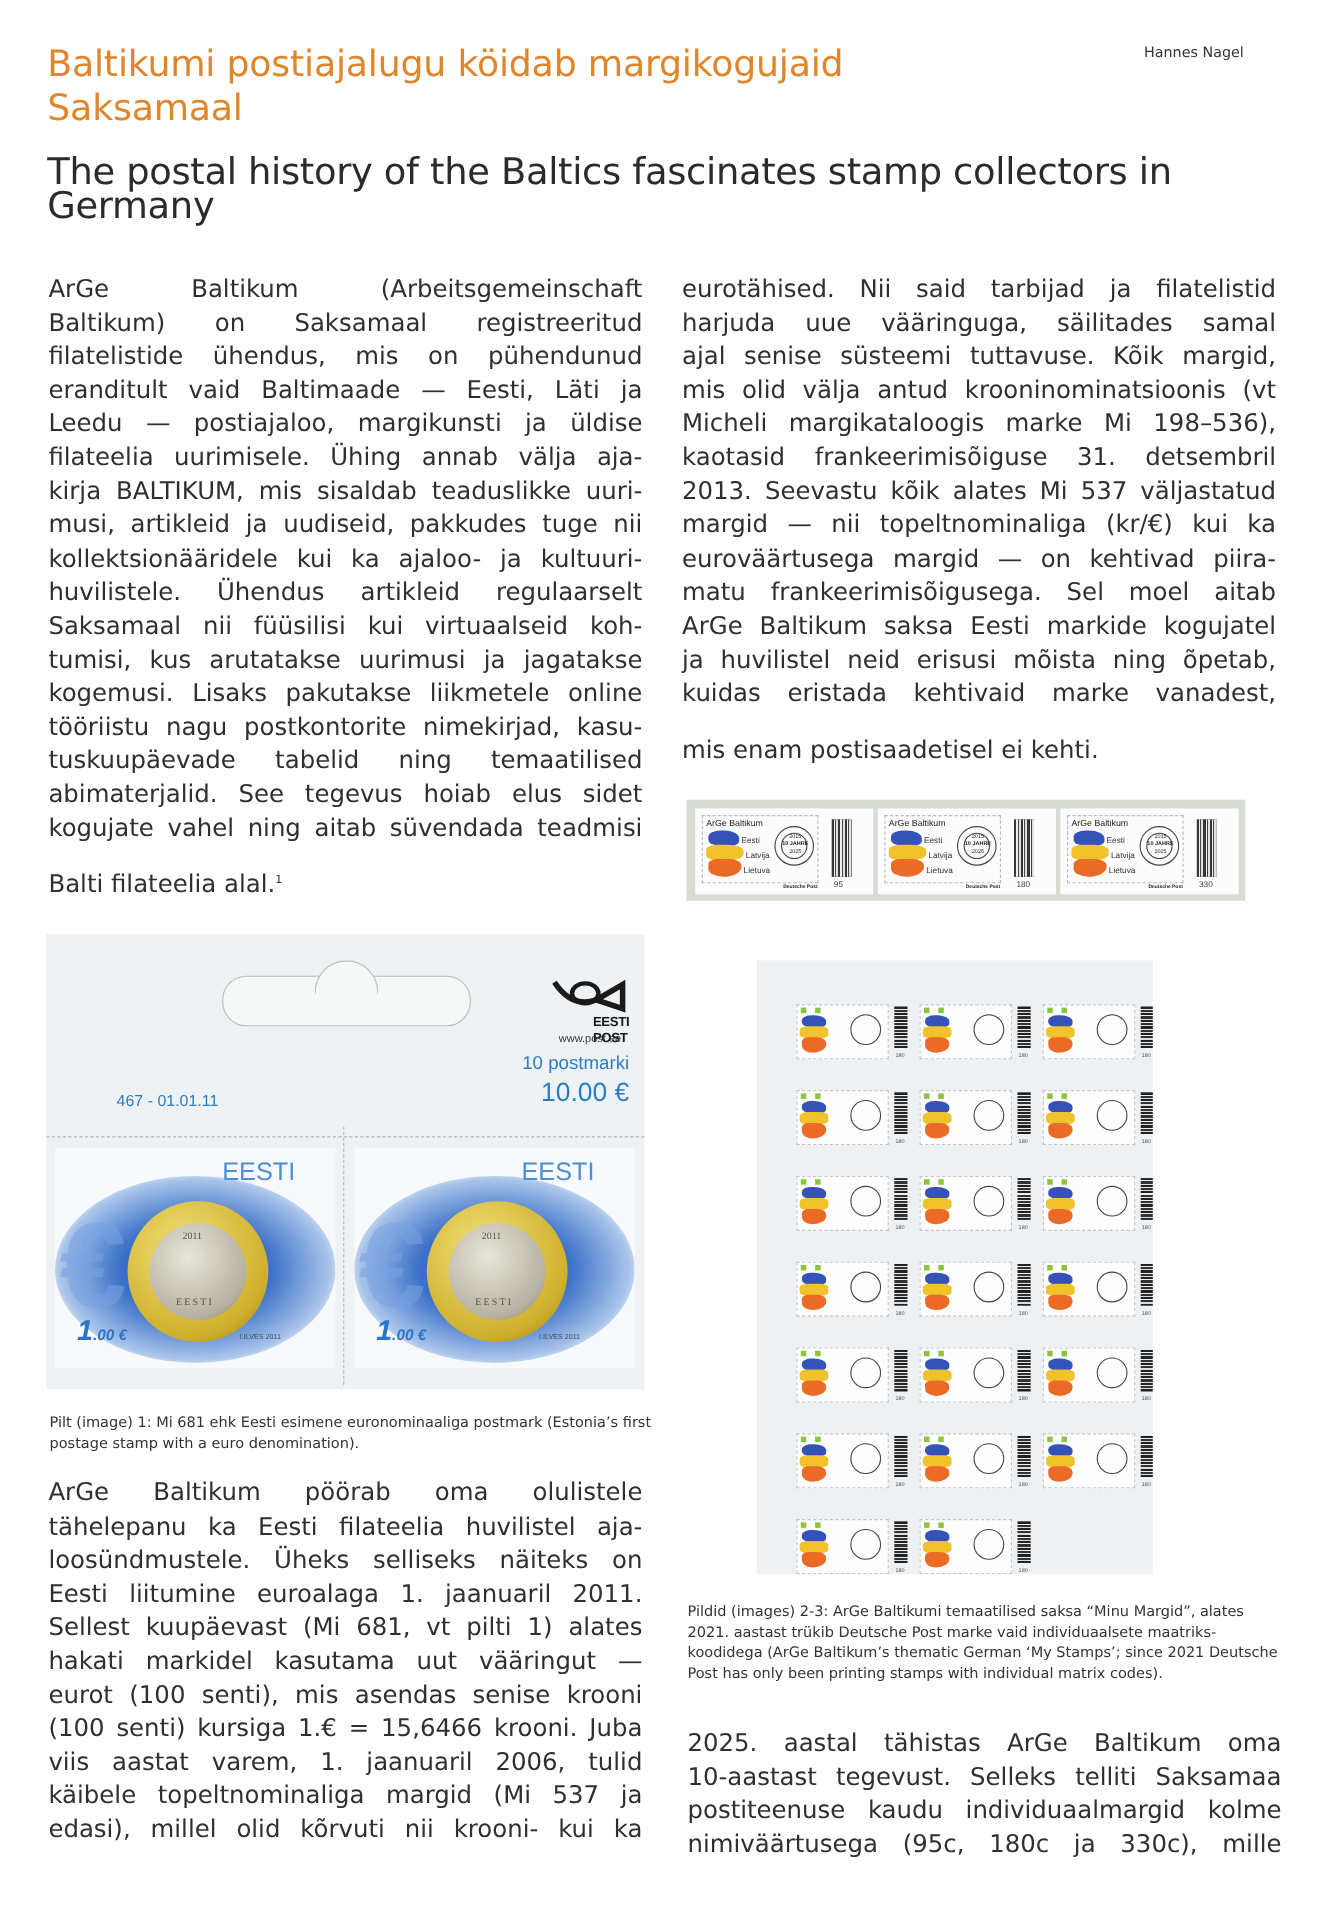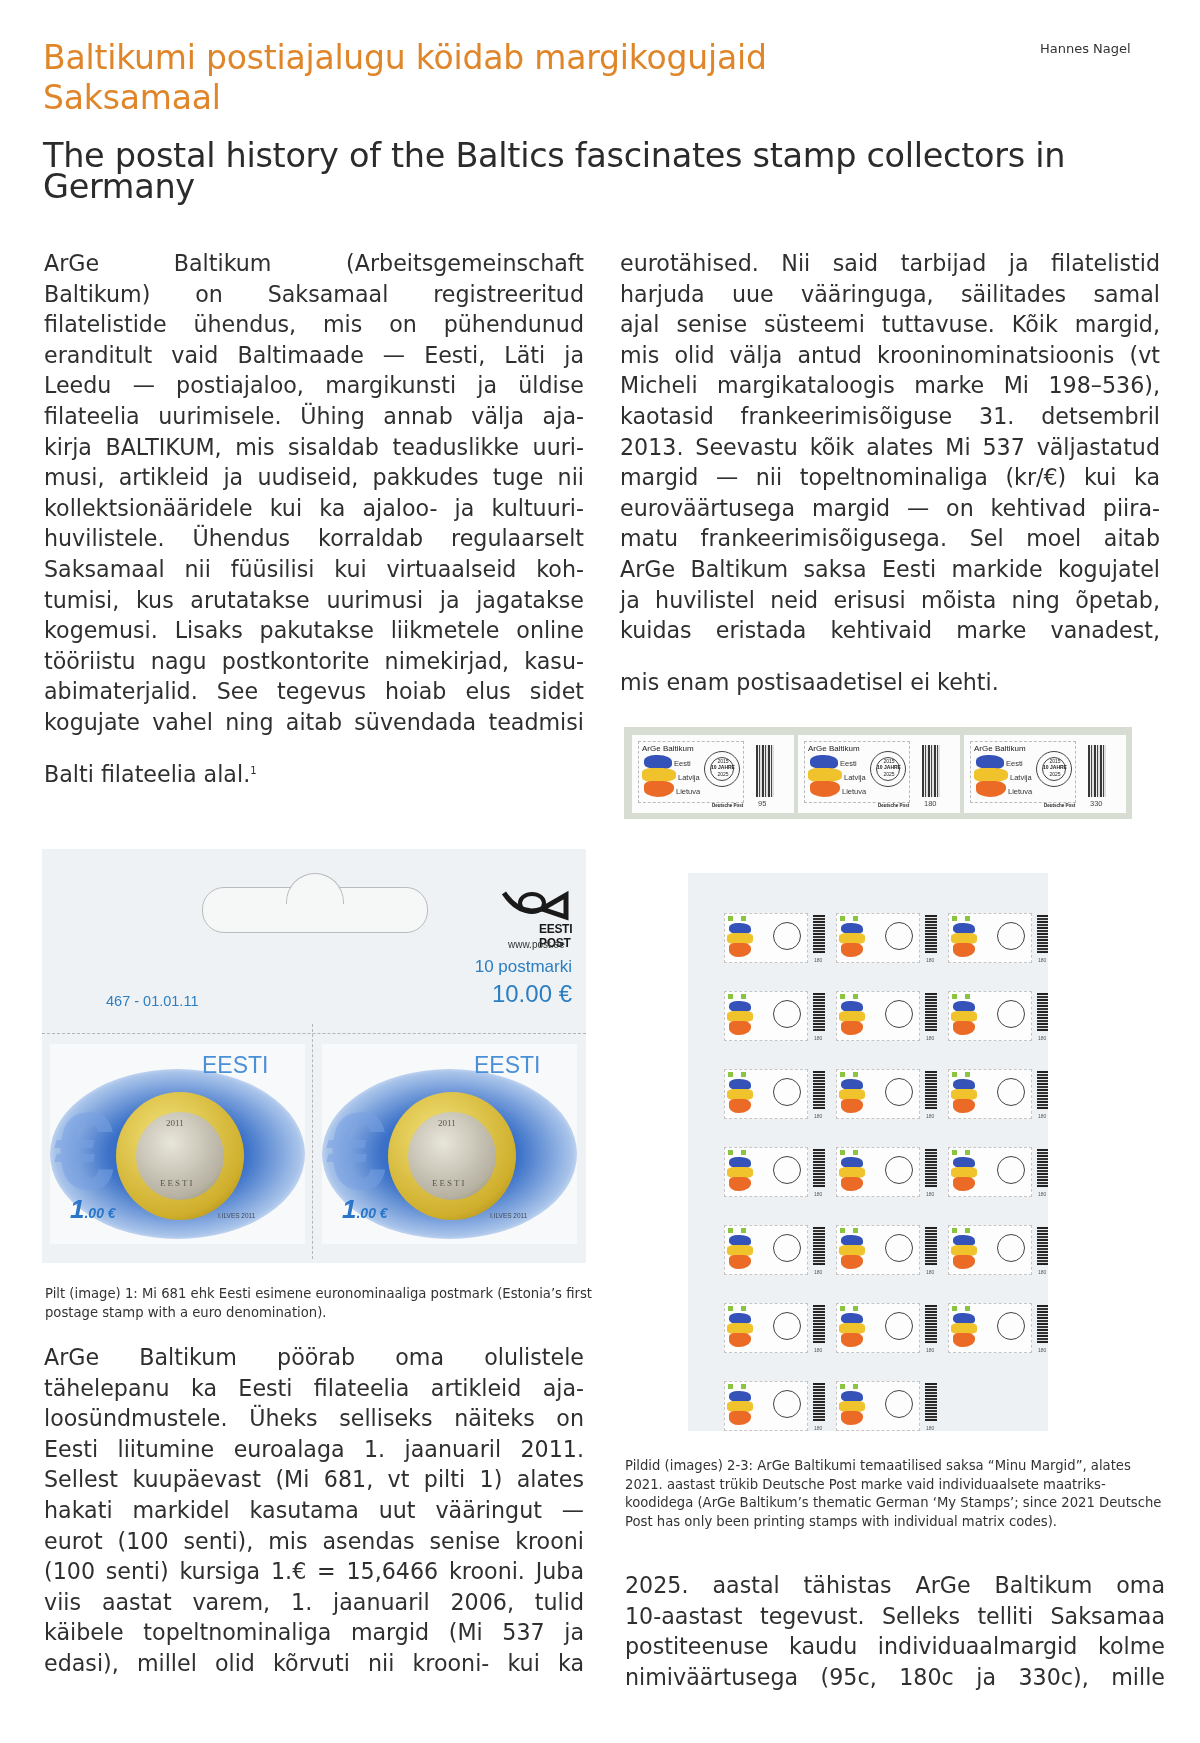--- a/index.html
+++ b/index.html
@@ -97,25 +97,26 @@
 <div class="abs col col-left-1" id="c1">
     <span class="line"><span>ArGe Baltikum (Arbeitsgemeinschaft</span></span>
     <span class="line"><span>Baltikum) on Saksamaal registreeritud</span></span>
     <span class="line"><span>filatelistide ühendus, mis on pühendunud</span></span>
     <span class="line"><span>eranditult vaid Baltimaade — Eesti, Läti ja</span></span>
     <span class="line"><span>Leedu — postiajaloo, margikunsti ja üldise</span></span>
     <span class="line"><span>filateelia uurimisele. Ühing annab välja aja-</span></span>
     <span class="line"><span>kirja BALTIKUM, mis sisaldab teaduslikke uuri-</span></span>
     <span class="line"><span>musi, artikleid ja uudiseid, pakkudes tuge nii</span></span>
     <span class="line"><span>kollektsionääridele kui ka ajaloo- ja kultuuri-</span></span>
-    <span class="line"><span>huvilistele. Ühendus korraldab regulaarselt</span></span>
+    <span class="line"><span>huvilistele. Ühendus artikleid regulaarselt</span></span>
     <span class="line"><span>Saksamaal nii füüsilisi kui virtuaalseid koh-</span></span>
     <span class="line"><span>tumisi, kus arutatakse uurimusi ja jagatakse</span></span>
     <span class="line"><span>kogemusi. Lisaks pakutakse liikmetele online</span></span>
     <span class="line"><span>tööriistu nagu postkontorite nimekirjad, kasu-</span></span>
+    <span class="line"><span>tuskuupäevade tabelid ning temaatilised</span></span>
     <span class="line"><span>abimaterjalid. See tegevus hoiab elus sidet</span></span>
     <span class="line"><span>kogujate vahel ning aitab süvendada teadmisi</span></span>
     <span class="line last"><span>Balti filateelia alal.</span><sup>1</sup></span>
   </div>
 <div class="abs col col-right-1" id="c2">
     <span class="line"><span>eurotähised. Nii said tarbijad ja filatelistid</span></span>
     <span class="line"><span>harjuda uue vääringuga, säilitades samal</span></span>
     <span class="line"><span>ajal senise süsteemi tuttavuse. Kõik margid,</span></span>
     <span class="line"><span>mis olid välja antud krooninominatsioonis (vt</span></span>
     <span class="line"><span>Micheli margikataloogis marke Mi 198–536),</span></span>
@@ -124,21 +125,21 @@
     <span class="line"><span>margid — nii topeltnominaliga (kr/€) kui ka</span></span>
     <span class="line"><span>euroväärtusega margid — on kehtivad piira-</span></span>
     <span class="line"><span>matu frankeerimisõigusega. Sel moel aitab</span></span>
     <span class="line"><span>ArGe Baltikum saksa Eesti markide kogujatel</span></span>
     <span class="line"><span>ja huvilistel neid erisusi mõista ning õpetab,</span></span>
     <span class="line"><span>kuidas eristada kehtivaid marke vanadest,</span></span>
     <span class="line last"><span>mis enam postisaadetisel ei kehti.</span></span>
   </div>
 <div class="abs col col-left-2" id="c3">
     <span class="line"><span>ArGe Baltikum pöörab oma olulistele</span></span>
-    <span class="line"><span>tähelepanu ka Eesti filateelia artikleid aja-</span></span>
+    <span class="line"><span>tähelepanu ka Eesti filateelia huvilistel aja-</span></span>
     <span class="line"><span>loosündmustele. Üheks selliseks näiteks on</span></span>
     <span class="line"><span>Eesti liitumine euroalaga 1. jaanuaril 2011.</span></span>
     <span class="line"><span>Sellest kuupäevast (Mi 681, vt pilti 1) alates</span></span>
     <span class="line"><span>hakati markidel kasutama uut vääringut —</span></span>
     <span class="line"><span>eurot (100 senti), mis asendas senise krooni</span></span>
     <span class="line"><span>(100 senti) kursiga 1.€ = 15,6466 krooni. Juba</span></span>
     <span class="line"><span>viis aastat varem, 1. jaanuaril 2006, tulid</span></span>
     <span class="line"><span>käibele topeltnominaliga margid (Mi 537 ja</span></span>
     <span class="line"><span>edasi), millel olid kõrvuti nii krooni- kui ka</span></span>
   </div>

